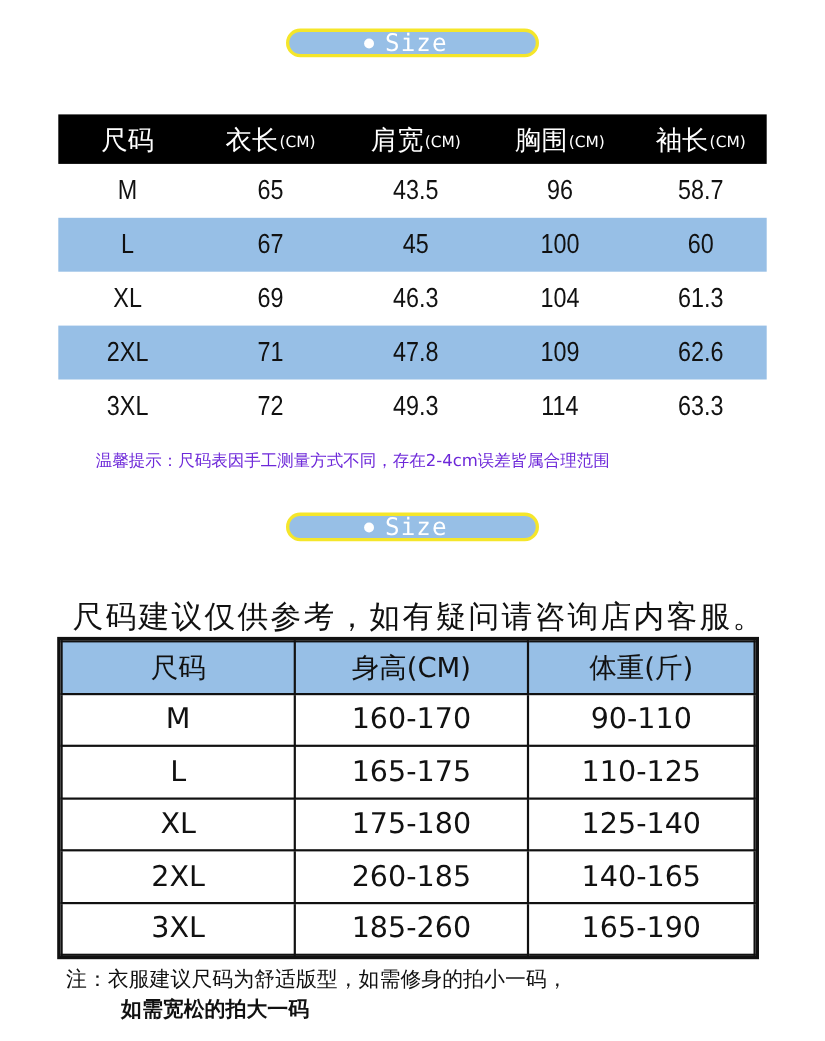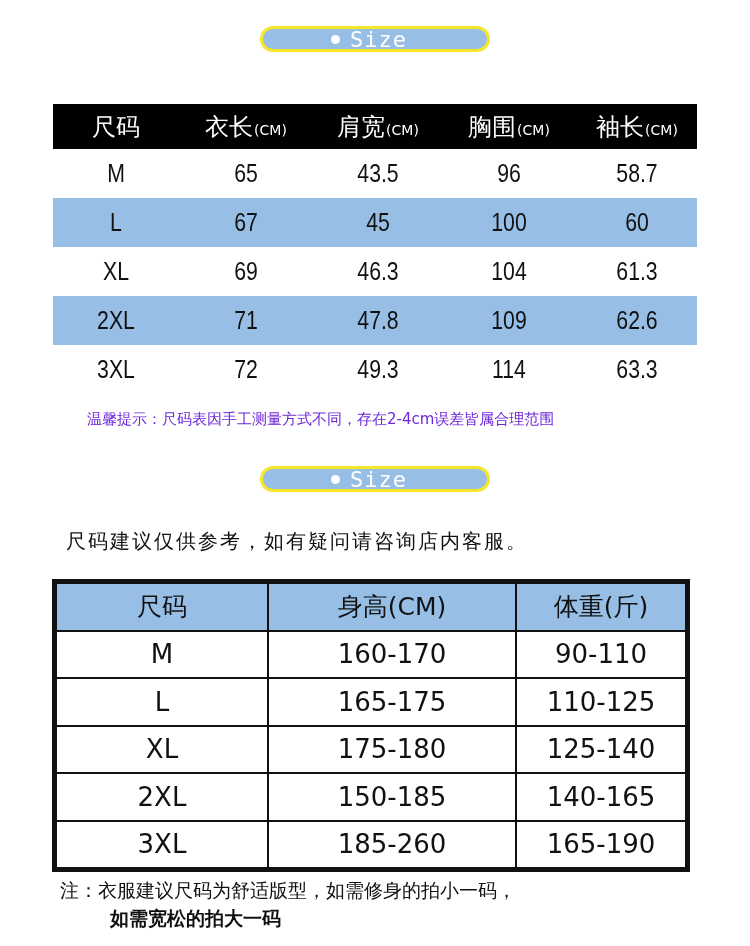--- a/index.html
+++ b/index.html
@@ -24,29 +24,29 @@
   .t1 .hdr .cell { font-size: 24px; }
   .t1 .hdr .unit { font-size: 14px; margin-left: 1px; margin-top: 6px; }
   .t1 .row .cell { font-family: "Liberation Sans Narrow", "Liberation Sans", sans-serif; font-size: 25px; transform: scaleX(0.85); }
   .c0 { left: 0; width: 126px; }
   .c1 { left: 150px; width: 86px; }
   .c2 { left: 270px; width: 110px; }
   .c3 { left: 410px; width: 92px; }
   .c4 { left: 528px; width: 112px; }
 
   .tip { position: absolute; left: 71px; top: 410px; font-size: 15px; color: #6d28d9; white-space: nowrap; margin-left: 16px; }
-  .lead { position: absolute; left: 66px; top: 528px; font-size: 20px; letter-spacing: 2px; white-space: nowrap; }
+  .lead { position: absolute; left: 66px; top: 542px; font-size: 28px; letter-spacing: 2px; white-space: nowrap; }
 
   
   .t2 { position: absolute; left: 52px; top: 579px; width: 638px; border: 3px solid #111; border-collapse: collapse; }
   .t2 table { width: 100%; border-collapse: collapse; }
   .t2 td { border: 2px solid #111; height: 47.5px; text-align: center; font-size: 26px; vertical-align: middle; }
   .t2 tr.head td { background: #97bfe6; font-size: 25px; }
   .t2 td.size { width: 212px; }
-  .t2 td.h { width: 248px; }
+  .t2 td.h { width: 212px; }
 
   .note { position: absolute; left: 60px; top: 876px; font-size: 19px; line-height: 28px; white-space: nowrap; }
   .note .l2 { padding-left: 50px; display: block; font-weight: bold; }
 </style>
 </head>
 <body>
 
 <div class="pill" style="left:260px; top:26px; width:230px;">
   <span class="dot"></span>
   <span class="en">Size</span>
@@ -138,21 +138,21 @@
       <td>165-175</td>
       <td>110-125</td>
     </tr>
     <tr>
       <td>XL</td>
       <td>175-180</td>
       <td>125-140</td>
     </tr>
     <tr>
       <td>2XL</td>
-      <td>150-185</td>
+      <td>260-185</td>
       <td>140-165</td>
     </tr>
     <tr>
       <td>3XL</td>
       <td>185-260</td>
       <td>165-190</td>
     </tr>
   </tbody>
     </table>
 </div>

